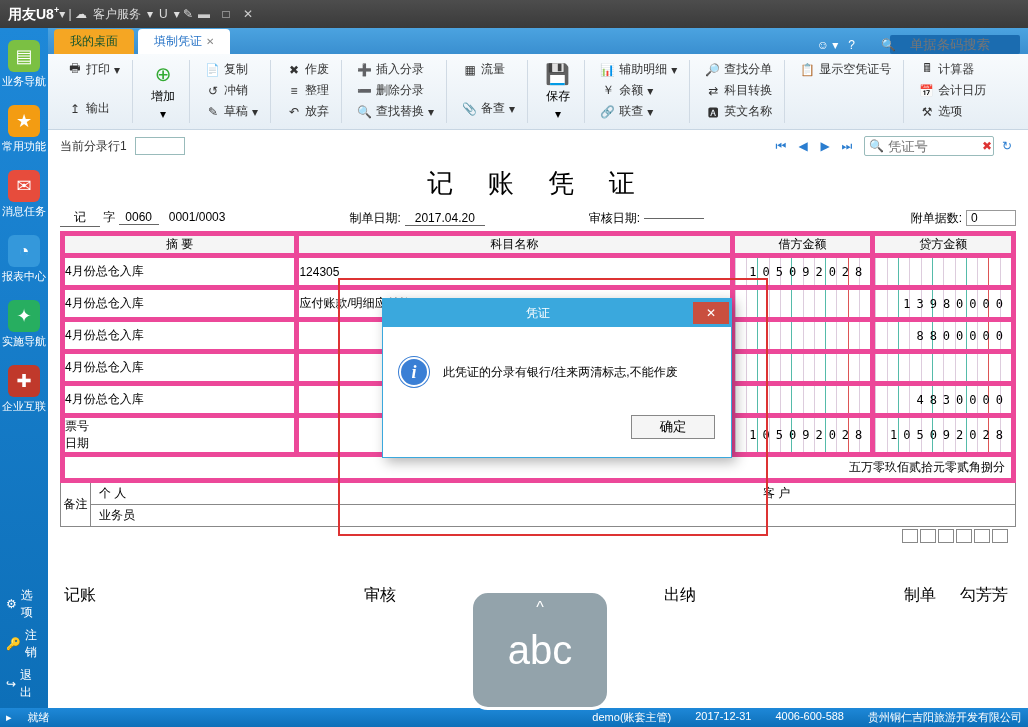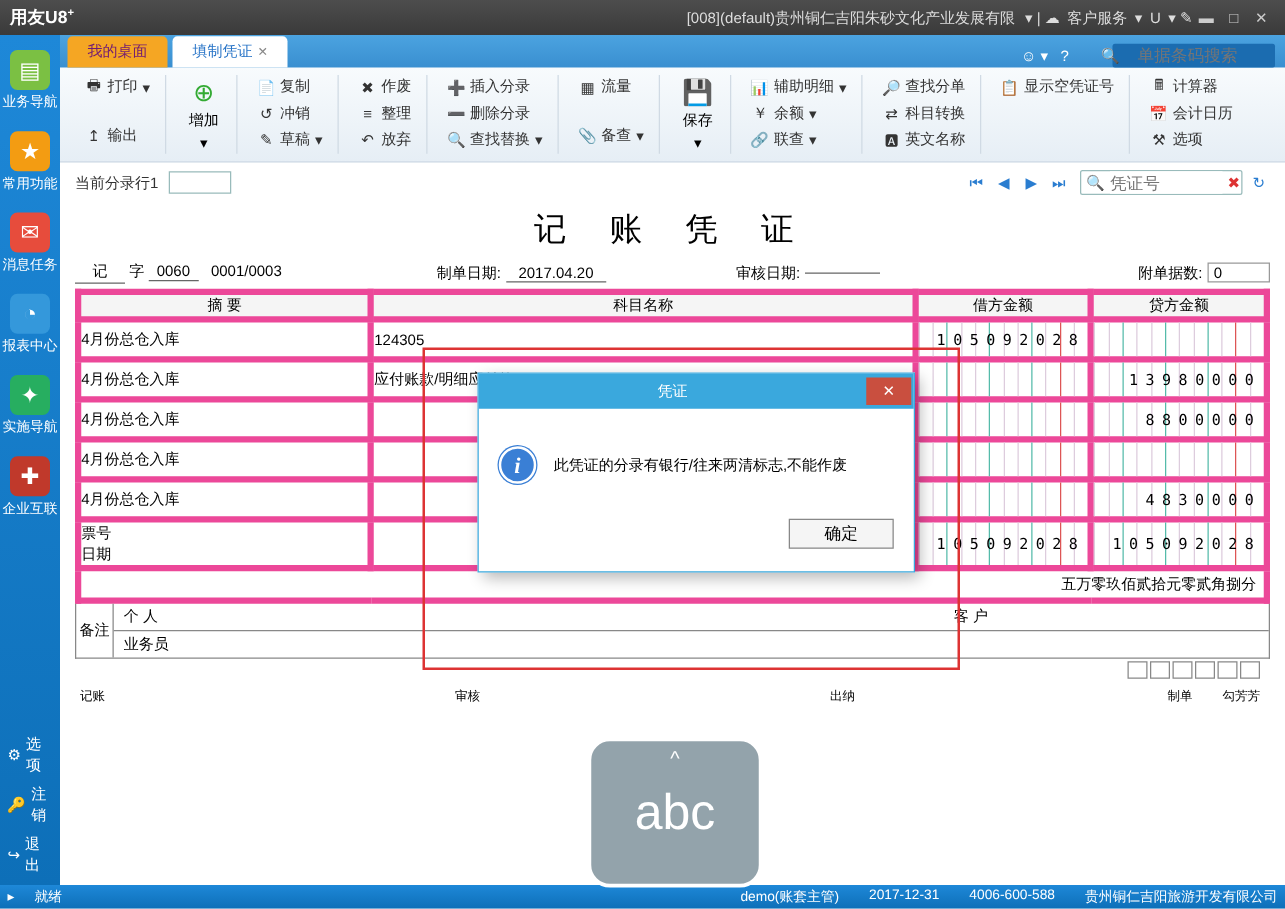--- a/index.html
+++ b/index.html
@@ -23,21 +23,21 @@
 .side-blue { background: #3498db; }
 .side-green2 { background: #27ae60; }
 .side-red2 { background: #c0392b; }
 .sidebar .bottom { margin-top: auto; width: 100%; padding: 4px 6px; }
 .sidebar .bottom .link { display: flex; align-items: center; gap: 4px; padding: 3px 0; cursor: pointer; font-size: 12px; }
 
 .content { flex: 1; display: flex; flex-direction: column; background: #fff; }
 
 .tabs { height: 26px; background: linear-gradient(#4ba3e0,#3a8fd0); display: flex; align-items: flex-end; padding: 0 0 0 6px; position: relative; }
 .tab { padding: 4px 16px; font-size: 12px; border-radius: 4px 4px 0 0; cursor: pointer; display: flex; align-items: center; gap: 4px; }
-.tab.inactive { background: #f5a623; color: #701a75; }
+.tab.inactive { background: #f5a623; color: #14532d; }
 .tab.active { background: #fff; color: #2874c7; margin-left: 4px; }
 .tab .close { color: #888; font-size: 10px; }
 .tabs .right-ctl { margin-left: auto; display:flex; align-items:center; gap:10px; padding-right:8px; color:#fff;}
 .tabs .search { background:#1b6cb0; border:none; border-radius:2px; padding:2px 6px 2px 20px; color:#cde; width:130px; }
 .tabs .sicon { position:relative; left:16px; color:#cde; }
 
 .toolbar { background: linear-gradient(#f8fbfd,#e6eef5); border-bottom: 1px solid #c7d5e2; padding: 6px 8px; display: flex; gap: 4px; }
 .tb-group { display: flex; flex-direction: column; gap: 2px; border-right: 1px solid #d0dae4; padding: 0 8px; }
 .tb-group.noborder { border-right:none; }
 .tb-btn { display: flex; align-items: center; gap: 4px; padding: 1px 4px; cursor: pointer; color: #333; white-space: nowrap; font-size: 12px; }
@@ -80,21 +80,21 @@
 .remark-row { display:flex; }
 .remark-lab { width:30px; border-right:1px solid #888; display:flex; align-items:center; justify-content:center; writing-mode: horizontal-tb; }
 .remark-body { flex:1; }
 .remark-line { display:flex; border-bottom:1px solid #888; }
 .remark-line:last-child { border-bottom:none; }
 .remark-cell { padding:2px 8px; }
 .remark-cell.lab { width:60px; }
 .remark-cell.mid { margin-left:auto; width:60px; }
 .remark-cell.val2 { width:200px; }
 
-.sigrow { display:flex; font-size:10px; padding:4px 0 0 4px; }
+.sigrow { display:flex; font-size:16px; padding:4px 0 0 4px;margin-top:35px; }
 .sigrow .s { width:120px; }
 .sigrow .s2 { margin-left:180px; width:120px; }
 .sigrow .right { margin-left:auto; display:flex; gap:24px; padding-right:8px;}
 
 .iconsrow { text-align:right; padding:2px 8px 0 0; }
 .iconsrow span { display:inline-block; width:16px; height:14px; border:1px solid #888; margin-left:2px; }
 
 .highlight-box { position:absolute; border:2px solid #d33; left:338px; top:278px; width:430px; height:258px; pointer-events:none; z-index:5; }
 
 .dialog { position:absolute; left:382px; top:298px; width:350px; background:#fff; box-shadow:4px 4px 12px rgba(0,0,0,.3); z-index:10; border:1px solid #3aa8dd; }
@@ -110,21 +110,20 @@
 .ime .sm { position:absolute; top:6px; font-size:16px; }
 
 .statusbar { position:absolute; bottom:0; left:0; right:0; height:19px; background:linear-gradient(#1e88d8,#0d6fb8); color:#fff; display:flex; align-items:center; font-size:11px; padding:0 6px; gap:16px;}
 .statusbar .sright { margin-left:auto; display:flex; gap:24px; }
 </style>
 </head>
 <body>
 
 <div class="titlebar">
   <span class="logo"><span>用友</span><span>U8</span><span class="sup">+</span></span>
-  <span class="company">[008](default)贵州铜仁吉阳朱砂文化产业发展有限</span>
   <span class="svc">▾ | ☁ <span>客户服务</span> ▾ <span>U</span> ▾ ✎</span>
   <span class="win-btn">▬</span>
   <span class="win-btn">□</span>
   <span class="win-btn">✕</span>
 </div>
 
 <div class="main">
   <div class="sidebar">
     <div class="side-item">
         <div class="side-icon side-green">▤</div>

